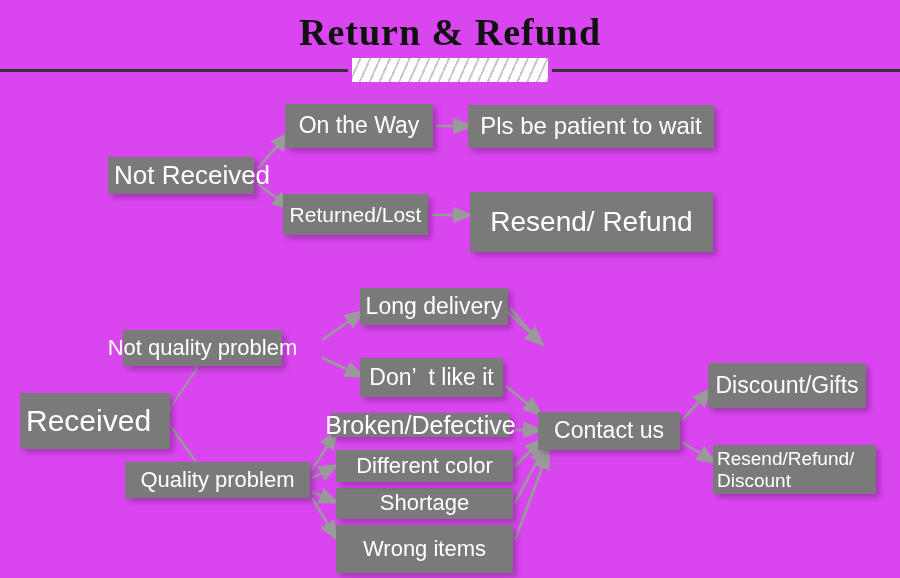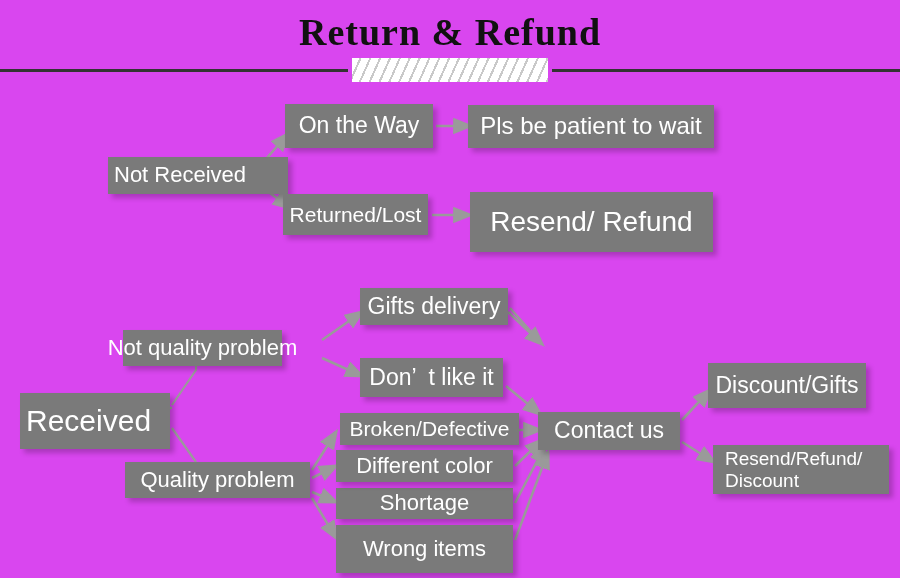--- a/index.html
+++ b/index.html
@@ -120,48 +120,48 @@
       <path d="M515,430 L540,430"></path>
       <path d="M515,466 L542,440"></path>
       <path d="M515,503 L545,446"></path>
       <path d="M515,540 L548,452"></path>
 
       <path d="M682,420 L710,390"></path>
       <path d="M682,442 L714,462"></path>
     </g>
   </svg>
 
-  <div class="box left" style="left:108px; top:157px; width:180px; height:37px; font-size:22px;">Not Received</div>
+  <div class="box left" style="left:108px; top:157px; width:146px; height:37px; font-size:26px;">Not Received</div>
 
   <div class="box" style="left:285px; top:104px; width:148px; height:44px; font-size:23px;">On the Way</div>
 
   <div class="box" style="left:468px; top:105px; width:246px; height:43px; font-size:24px;">Pls be patient to wait</div>
 
   <div class="box" style="left:283px; top:194px; width:145px; height:41px; font-size:21px;">Returned/Lost</div>
 
   <div class="box" style="left:470px; top:192px; width:243px; height:60px; font-size:28px;">Resend/ Refund</div>
 
   <div class="box left" style="left:20px; top:393px; width:150px; height:56px; font-size:30px;">Received</div>
 
   <div class="box" style="left:123px; top:330px; width:159px; height:36px; font-size:22px;">Not quality problem</div>
 
   <div class="box" style="left:125px; top:462px; width:185px; height:36px; font-size:22px;">Quality problem</div>
 
-  <div class="box" style="left:360px; top:288px; width:148px; height:37px; font-size:23px;">Gifts delivery</div>
+  <div class="box" style="left:360px; top:288px; width:148px; height:37px; font-size:23px;">Long delivery</div>
 
   <div class="box" style="left:360px; top:358px; width:143px; height:39px; font-size:23px;">Don’  t like it</div>
 
-  <div class="box" style="left:340px; top:413px; width:179px; height:32px; font-size:21px;">Broken/Defective</div>
+  <div class="box" style="left:331px; top:413px; width:179px; height:24px; font-size:25px;">Broken/Defective</div>
 
   <div class="box" style="left:336px; top:488px; width:177px; height:31px; font-size:22px;">Shortage</div>
 
   <div class="box" style="left:336px; top:450px; width:177px; height:32px; font-size:22px;">Different color</div>
 
   <div class="box" style="left:336px; top:525px; width:177px; height:48px; font-size:22px;">Wrong items</div>
 
   <div class="box" style="left:538px; top:412px; width:142px; height:38px; font-size:23px;">Contact us</div>
 
   <div class="box" style="left:708px; top:363px; width:158px; height:45px; font-size:23px;">Discount/Gifts</div>
 
-  <div class="box left" style="left:713px; top:445px; width:176px; height:49px; font-size:19px; padding-left:12px;">Resend/Refund/
+  <div class="box left" style="left:713px; top:445px; width:163px; height:49px; font-size:19px; padding-left:4px;">Resend/Refund/
 Discount</div>
 
 </div>
 
 </body></html>

